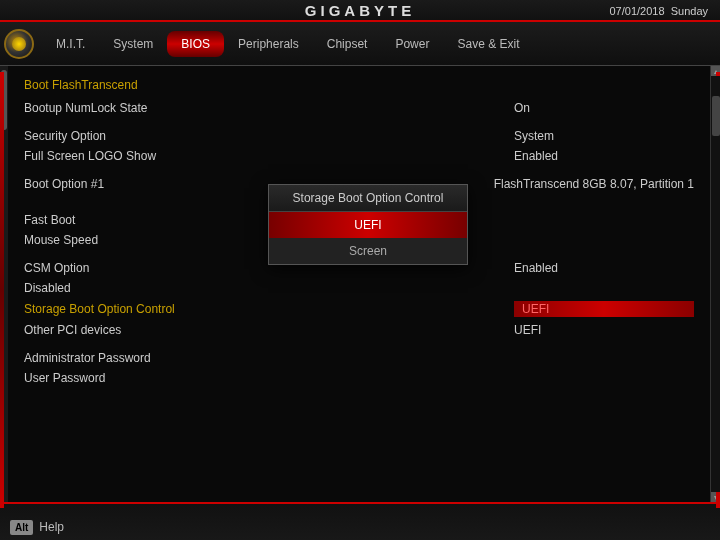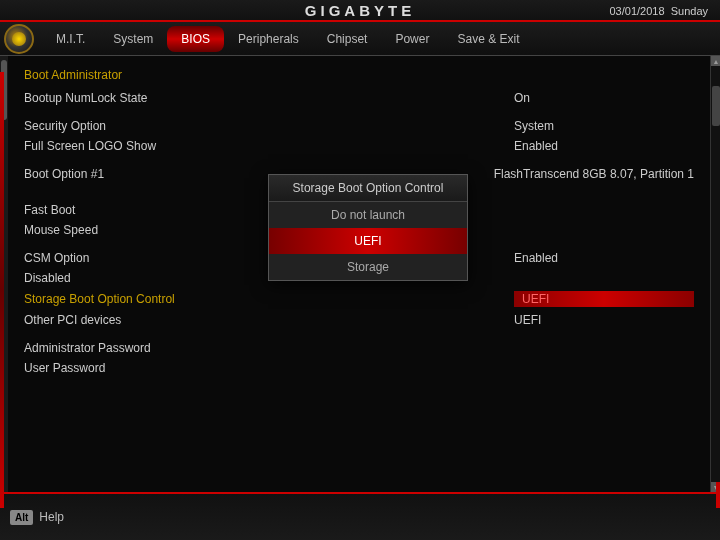--- a/index.html
+++ b/index.html
@@ -45,21 +45,21 @@
 
     .header-time {
       font-size: 22px;
       color: #fff;
       line-height: 1;
     }
 
     
     .navbar {
       background: linear-gradient(180deg, #1c1c1c 0%, #0f0f0f 100%);
-      height: 34px;
+      height: 44px;
       display: flex;
       align-items: center;
       padding: 8px 4px;
       border-bottom: 1px solid #444;
     }
 
     .nav-logo-circle {
       width: 30px;
       height: 30px;
       border-radius: 50%;
@@ -287,21 +287,21 @@
       color: #aaa;
     }
   </style>
 </head>
 <body>
 
 <div class="header">
   <span class="header-logo">GIGABYTE</span>
   <div class="header-datetime">
     <div>
-      <span>03/01/2018</span>&nbsp;
+      <span>07/01/2018</span>&nbsp;
       <span>Sunday</span>
     </div>
   </div>
 </div>
 
 <div class="navbar">
   <div class="nav-logo-circle">
     <div class="nav-logo-inner"></div>
   </div>
   <div class="nav-item">M.I.T.</div>
@@ -316,21 +316,21 @@
 <div class="side-deco-left"></div>
 <div class="side-deco-right"></div>
 
 <div class="main">
   <div class="scrollbar-left">
     <div class="scrollbar-thumb"></div>
   </div>
 
   <div class="content">
 
-    <div class="section-title">Boot Administrator</div>
+    <div class="section-title">Boot FlashTranscend</div>
 
     <div class="setting-row">
       <span class="setting-label">Bootup NumLock State</span>
       <span class="setting-value">On</span>
     </div>
 
     <div class="separator"></div>
 
     <div class="setting-row">
       <span class="setting-label">Security Option</span>
@@ -391,23 +391,22 @@
       <span class="setting-value"></span>
     </div>
 
     <div class="setting-row">
       <span class="setting-label">User Password</span>
       <span class="setting-value"></span>
     </div>
 
     <div class="dropdown-popup">
       <div class="dropdown-header">Storage Boot Option Control</div>
-      <div class="dropdown-item normal">Do not launch</div>
       <div class="dropdown-item selected">UEFI</div>
-      <div class="dropdown-item normal">Storage</div>
+      <div class="dropdown-item normal">Screen</div>
     </div>
 
   </div>
 
   <div class="scrollbar-right">
     <div class="scroll-arrow">▲</div>
     <div class="scroll-track">
       <div class="scroll-handle"></div>
     </div>
     <div class="scroll-arrow">▼</div>

